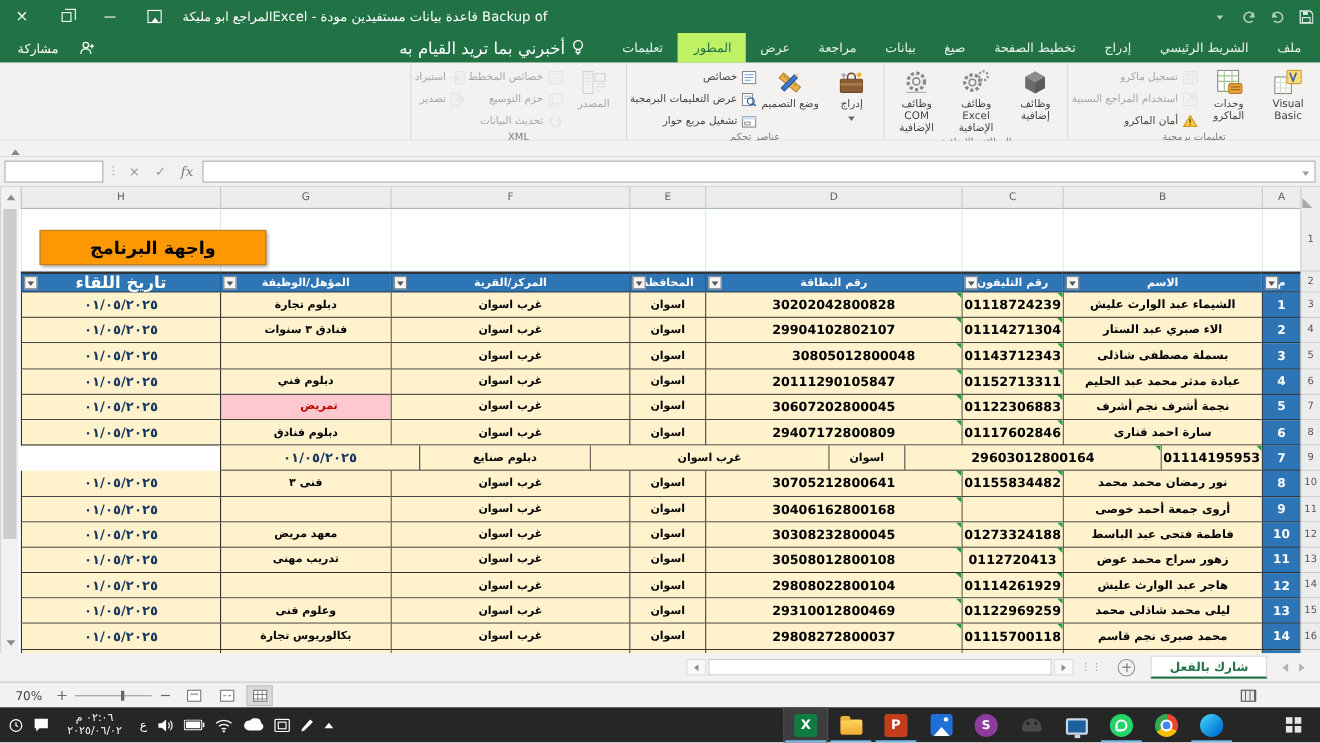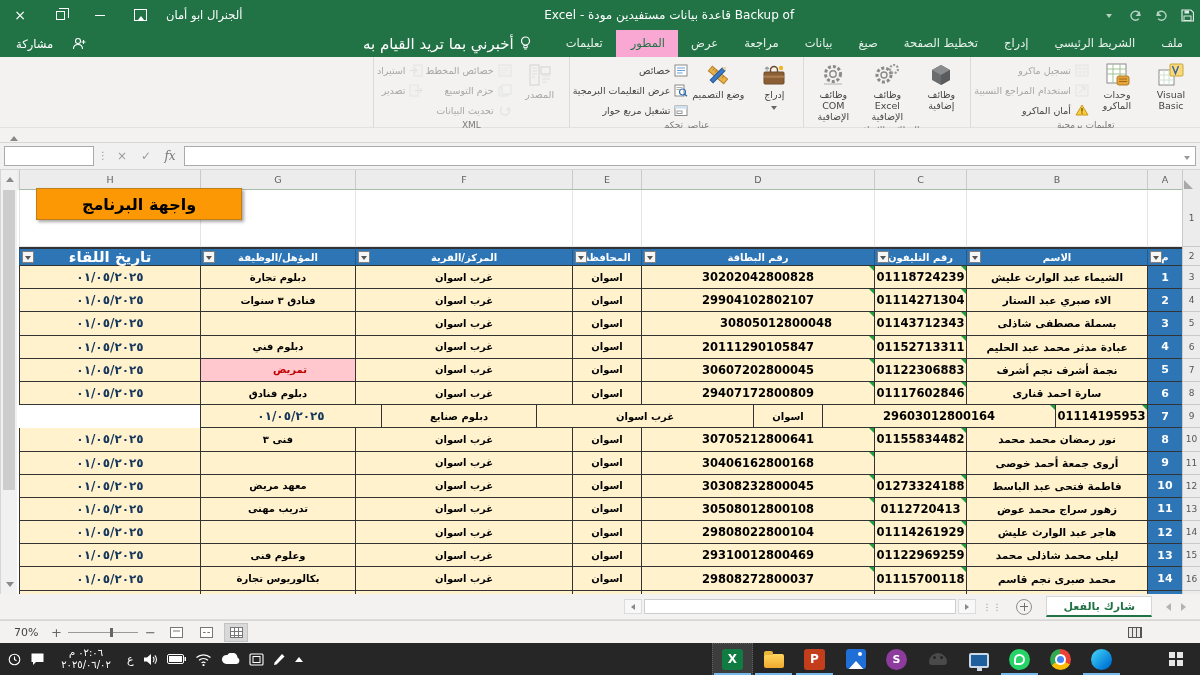--- a/index.html
+++ b/index.html
@@ -8,27 +8,27 @@
   .abs{position:absolute;}
   
   #titlebar{top:0;left:0;width:1200px;height:30px;background:#217346;display:flex;align-items:center;direction:ltr;color:#fff;}
   .wbtn{width:40px;height:30px;display:flex;align-items:center;justify-content:center;font-size:14px;color:#fff;}
   .restore-ic{width:9px;height:9px;border:1px solid #fff;position:relative;}
   .restore-ic::before{content:"";position:absolute;left:2px;top:-4px;width:9px;height:9px;border-top:1px solid #fff;border-right:1px solid #fff;}
   .min-ic{width:10px;height:1px;background:#fff;}
   .ribopt-ic{width:13px;height:12px;border:1px solid #fff;position:relative;}
   .ribopt-ic::after{content:"";position:absolute;left:3px;top:3px;border:3px solid transparent;border-bottom:4px solid #fff;}
   #account-name{font-size:11.5px;margin-left:6px;white-space:nowrap;}
-  #win-title{flex:1;text-align:center;font-size:12px;direction:rtl;white-space:nowrap;}
+  #win-title{flex:1;text-align:left;font-size:12px;direction:rtl;white-space:nowrap;}
   .qatbtn{width:26px;height:30px;display:flex;align-items:center;justify-content:center;opacity:.85;}
   .qat-carat{border:3.5px solid transparent;border-top:4px solid #cfe3d6;margin-top:4px;}
   
   #tabstrip{top:30px;left:0;width:1200px;height:27px;background:#217346;display:flex;align-items:stretch;padding-right:4px;}
   .rtab{padding:0 13px;line-height:27px;font-size:11.5px;color:#e9f2ec;white-space:nowrap;}
-  .rtab.active{background:#f9a8d4;color:#217346;padding-left:15px;}
+  .rtab.active{background:#bef264;color:#217346;padding-left:15px;}
   #tellme{display:flex;align-items:center;gap:6px;color:#fff;font-size:15px;margin-right:22px;white-space:nowrap;}
   #share{margin-inline-start:auto;display:flex;align-items:center;gap:19px;color:#fff;font-size:11.5px;padding:0 16px;white-space:nowrap;}
   
   #ribbon{top:57px;left:0;width:1200px;height:71px;background:#F3F2F1;display:flex;align-items:stretch;border-bottom:1px solid #E3E1DF;}
   .rgroup{display:flex;flex-direction:column;border-left:1px solid #DCDAD8;padding:1px 3px 0 3px;}
   .rgroup-body{flex:1;display:flex;align-items:stretch;gap:2px;}
   .rgroup-label{height:15px;text-align:center;font-size:9px;color:#7c7b79;line-height:14px;white-space:nowrap;padding:0 6px;}
   .bigbtn{width:52px;display:flex;flex-direction:column;align-items:center;padding-top:4px;gap:2px;font-size:9.5px;color:#444;text-align:center;line-height:1.15;}
   .bigbtn .bic{height:26px;display:flex;align-items:center;justify-content:center;}
   .smallcol{display:flex;flex-direction:column;justify-content:flex-start;padding-top:4px;gap:4px;}
@@ -68,21 +68,21 @@
   .flt{position:absolute;left:2px;top:50%;transform:translateY(-50%);width:12px;height:12px;background:#F6F6F6;border:1px solid #808080;display:flex;align-items:flex-start;justify-content:center;}
   .flt::after{content:"";border:3px solid transparent;border-top:4px solid #555;margin-top:4px;}
   .dc{background:#FFF2CC;border-left:1px solid #333;border-bottom:1px solid #333;position:relative;display:flex;align-items:center;justify-content:center;font-weight:bold;color:#000;overflow:hidden;white-space:nowrap;}
   .cNum{background:#2E75B6;color:#fff;font-size:11px;}
   .cName{font-size:10.5px;}
   .cMono{font-size:11.5px;}
   .cTxt{font-size:10px;}
   .cDate{font-size:12px;color:#17375D;}
   .pink{background:#FFC7CE !important;color:#C00000 !important;padding-left:24px;}
   .gtri{position:absolute;top:0;right:0;width:0;height:0;border-top:5px solid #1E9E3E;border-left:5px solid transparent;}
-  #iface-btn{position:absolute;top:18px;left:19px;width:206px;height:32px;background:#FB9804;border:1px solid #C07F1E;box-shadow:2px 2px 3px rgba(0,0,0,.35);display:flex;align-items:center;justify-content:center;font-size:16px;font-weight:bold;color:#000;}
+  #iface-btn{position:absolute;top:39px;left:19px;width:206px;height:32px;background:#FB9804;border:1px solid #C07F1E;box-shadow:2px 2px 3px rgba(0,0,0,.35);display:flex;align-items:center;justify-content:center;font-size:16px;font-weight:bold;color:#000;}
   
   #tabbar{top:594px;left:0;width:1200px;height:26px;background:#F3F2F1;display:flex;align-items:center;border-bottom:1px solid #E0DEDC;}
   #tabnav{display:flex;align-items:center;gap:10px;padding:0 10px;color:#B5B3B1;font-size:10px;}
   .tnar{width:0;height:0;border:4px solid transparent;}
   .tnar.l{border-left:5px solid #B5B3B1;}
   .tnar.r{border-right:5px solid #B5B3B1;}
   #sheet-tab{background:#fff;border:1px solid #D8D6D4;border-bottom:2px solid #217346;color:#217346;font-weight:bold;font-size:11px;padding:3px 16px 2px;white-space:nowrap;}
   #newsheet{width:16px;height:16px;border:1px solid #8f8f8f;border-radius:50%;margin:0 14px;position:relative;}
   #newsheet::before,#newsheet::after{content:"";position:absolute;background:#6f6f6f;}
   #newsheet::before{left:3px;top:6.5px;width:8px;height:1.4px;}
@@ -150,21 +150,21 @@
     <div class="wbtn">×</div>
     <div class="wbtn">
         <span class="restore-ic"></span>
       </div>
     <div class="wbtn">
         <span class="min-ic"></span>
       </div>
     <div class="wbtn">
         <span class="ribopt-ic"></span>
       </div>
-    <div id="account-name">ألجنرال ابو أمان</div>
+    <div id="account-name">المراجع ابو مليكة</div>
     <div id="win-title">Backup of قاعدة بيانات مستفيدين مودة - Excel</div>
     <div class="qatbtn">
         <span class="qat-carat"></span>
       </div>
     <div class="qatbtn">
       <svg width="13" height="11" viewBox="0 0 13 11">
           <path d="M11 6A4.5 4.5 0 1 0 9.8 8.8" fill="none" stroke="#cfe3d6" stroke-width="1.4"></path>
           <path d="M11 1v5H6.5z" fill="#cfe3d6"></path>
         </svg>
     </div>

